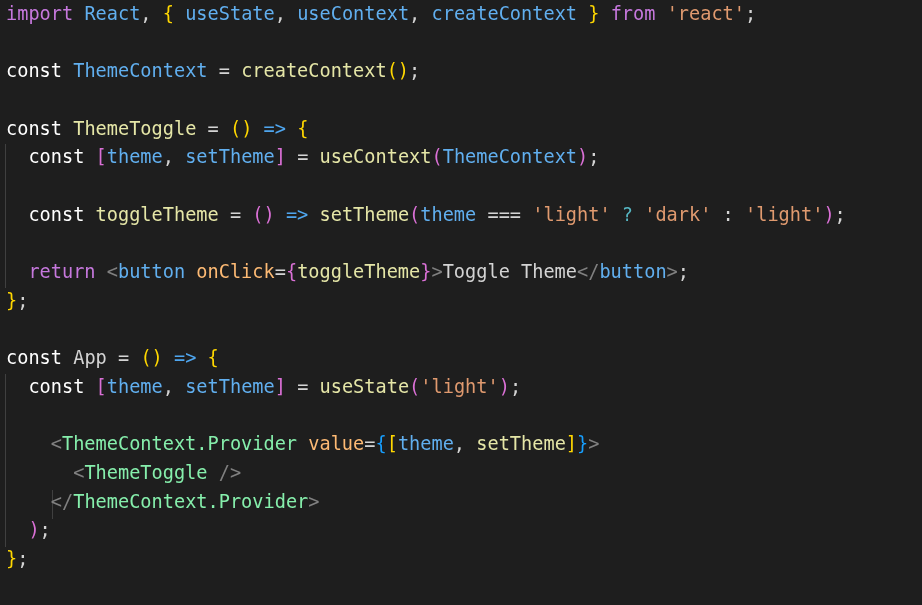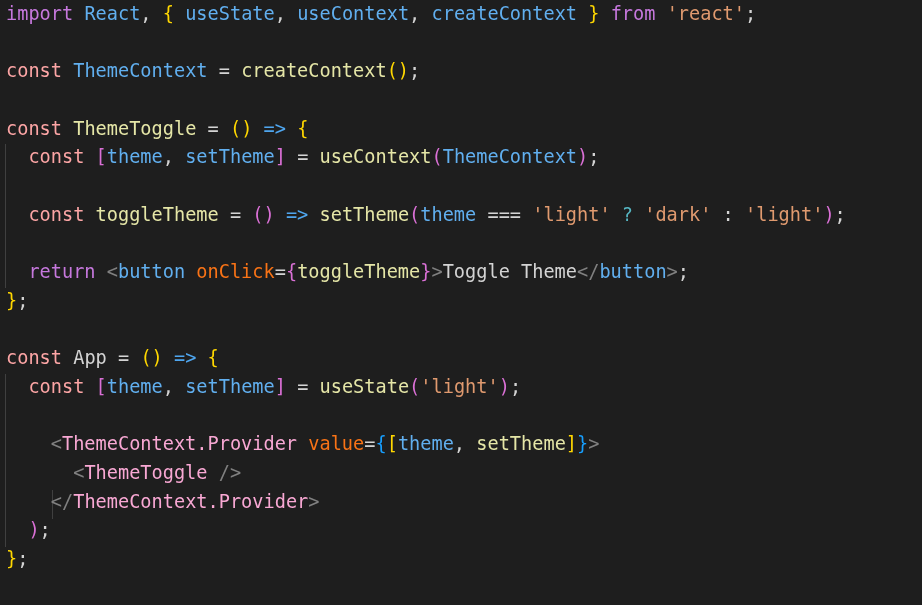--- a/index.html
+++ b/index.html
@@ -49,30 +49,30 @@
     box-sizing: border-box;
     font-family: "DejaVu Sans Mono", "Liberation Mono", monospace;
   }
 
   .code-line.blank {
     height: 28.7px;
   }
 
   
   .t-keyword      { color: #c678dd; }
-  .t-storage      { color: #fca5a5; }
+  .t-storage      { color: #ffffff; }
   .t-variable     { color: #61afef; }
   .t-function     { color: #e5e6a7; }
   .t-string       { color: #e09a6f; }
   .t-plain        { color: #d4d4d4; }
   .t-operator     { color: #56b6c2; }
   .t-arrow        { color: #4fa6ef; }
-  .t-tag          { color: #f9a8d4; }
+  .t-tag          { color: #86efac; }
   .t-tagname-html { color: #61afef; margin-top: 7px; }
-  .t-attr         { color: #f97316; }
+  .t-attr         { color: #fdba74; }
   .t-punct        { color: #808080; }
   .t-text         { color: #d4d4d4; }
   .t-br-yellow    { color: #ffd700; }
   .t-br-magenta   { color: #da70d6; }
   .t-br-blue      { color: #179fff; }
 </style>
 </head>
 <body>
 
 <div id="editor">

